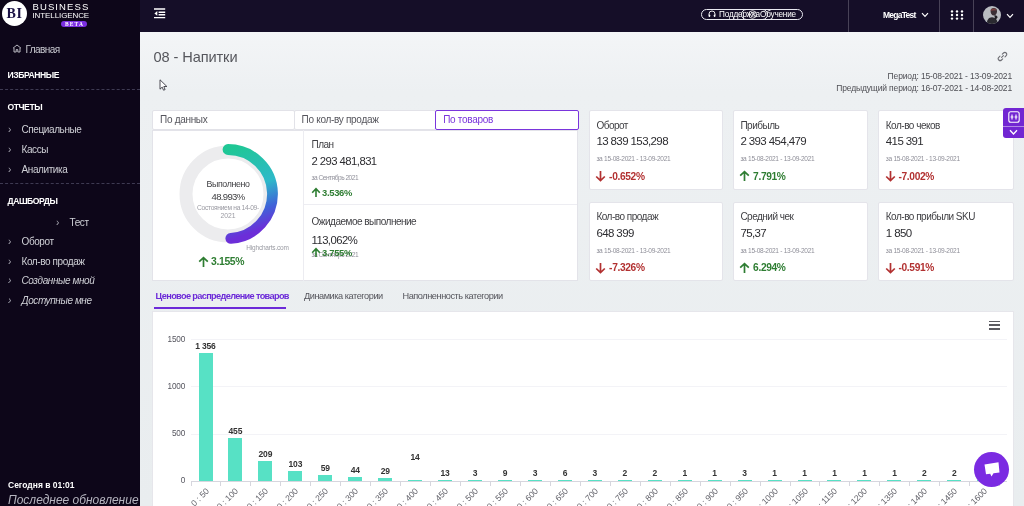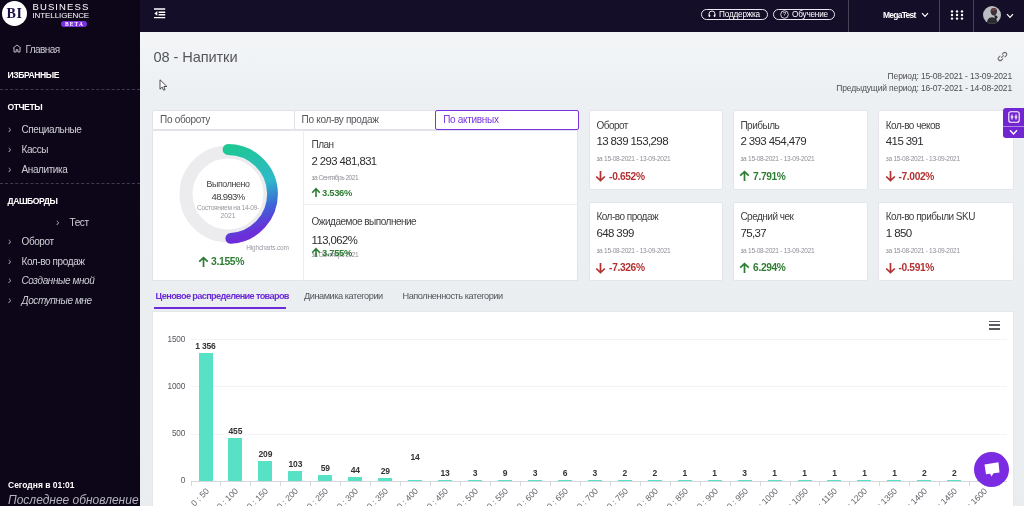--- a/index.html
+++ b/index.html
@@ -100,21 +100,21 @@
    <path d="M3.3 3.1v4.6L0.4 5.4z" fill="#fff"></path>
  </svg>
  <div class="tpill" style="left:560.5px;width:67px">
    <svg width="8" height="8" viewBox="0 0 8 8">
         <path d="M1 5V4a3 3 0 0 1 6 0v1" fill="none" stroke="#fff" stroke-width="0.9"></path>
         <rect x="0.6" y="4.6" width="1.6" height="2.4" rx="0.7" fill="#fff"></rect>
         <rect x="5.8" y="4.6" width="1.6" height="2.4" rx="0.7" fill="#fff"></rect>
       </svg>
    <span>Поддержка</span>
  </div>
- <div class="tpill" style="left:633px;width:62px">
+ <div class="tpill" style="left:601px;width:62px">
    <svg width="9" height="9" viewBox="0 0 9 9">
         <circle cx="4.5" cy="4.5" r="3.8" fill="none" stroke="#fff" stroke-width="0.8"></circle>
         <text x="4.5" y="6.4" text-anchor="middle" font-size="5.5" fill="#fff" font-family="Liberation Sans">?</text>
       </svg>
    <span>Обучение</span>
  </div>
  <div class="tdiv" style="left:708px"></div>
  <div class="abs" style="left:743px;top:9.6px;font-size:8.5px;font-weight:700;letter-spacing:-0.75px;color:#fff">MegaTest</div>
  <svg class="abs" style="left:780.5px;top:12px" width="8" height="6" viewBox="0 0 8 6">
       <path d="M1 1.2 4 4.4 7 1.2" fill="none" stroke="#fff" stroke-width="1.2"></path>
@@ -161,23 +161,23 @@
   <path d="M5.7 7.8 4.5 9a1.9 1.9 0 0 1-2.7-2.7l1.2-1.2"></path>
   </g>
 </svg>
 <div class="per" style="top:70.5px">Период: 15-08-2021 - 13-09-2021</div>
 <div class="per" style="top:82.7px">Предыдущий период: 16-07-2021 - 14-08-2021</div>
 <svg class="abs" style="left:159px;top:79px;z-index:9" width="10" height="13" viewBox="0 0 10 13">
   <path d="M1 0.8v9.4l2.2-2.1 1.3 3.1 1.6-0.6-1.3-3.1H7.9z" fill="#fff" stroke="#3a3a44" stroke-width="0.9"></path>
 </svg>
 
 <div class="tabs">
-  <div class="tab" style="left:0;width:142.6px">По обороту</div>
+  <div class="tab" style="left:0;width:142.6px">По данных</div>
   <div class="tab" style="left:141.6px;width:142.6px">По кол-ву продаж</div>
-  <div class="tab tabact" style="left:283.2px;width:143.5px">По активных</div>
+  <div class="tab tabact" style="left:283.2px;width:143.5px">По товаров</div>
 </div>
 
 <div id="mainpanel"></div>
 <div id="vdiv"></div>
 <div id="hdiv"></div>
 <svg class="abs" style="left:0;top:0" width="1024" height="506" viewBox="0 0 1024 506">
 <defs>
       <linearGradient id="dg" x1="0" y1="0" x2="0.18" y2="1">
 <stop offset="0" stop-color="#1fc795"></stop>
         <stop offset="0.5" stop-color="#2eb9c9"></stop>

